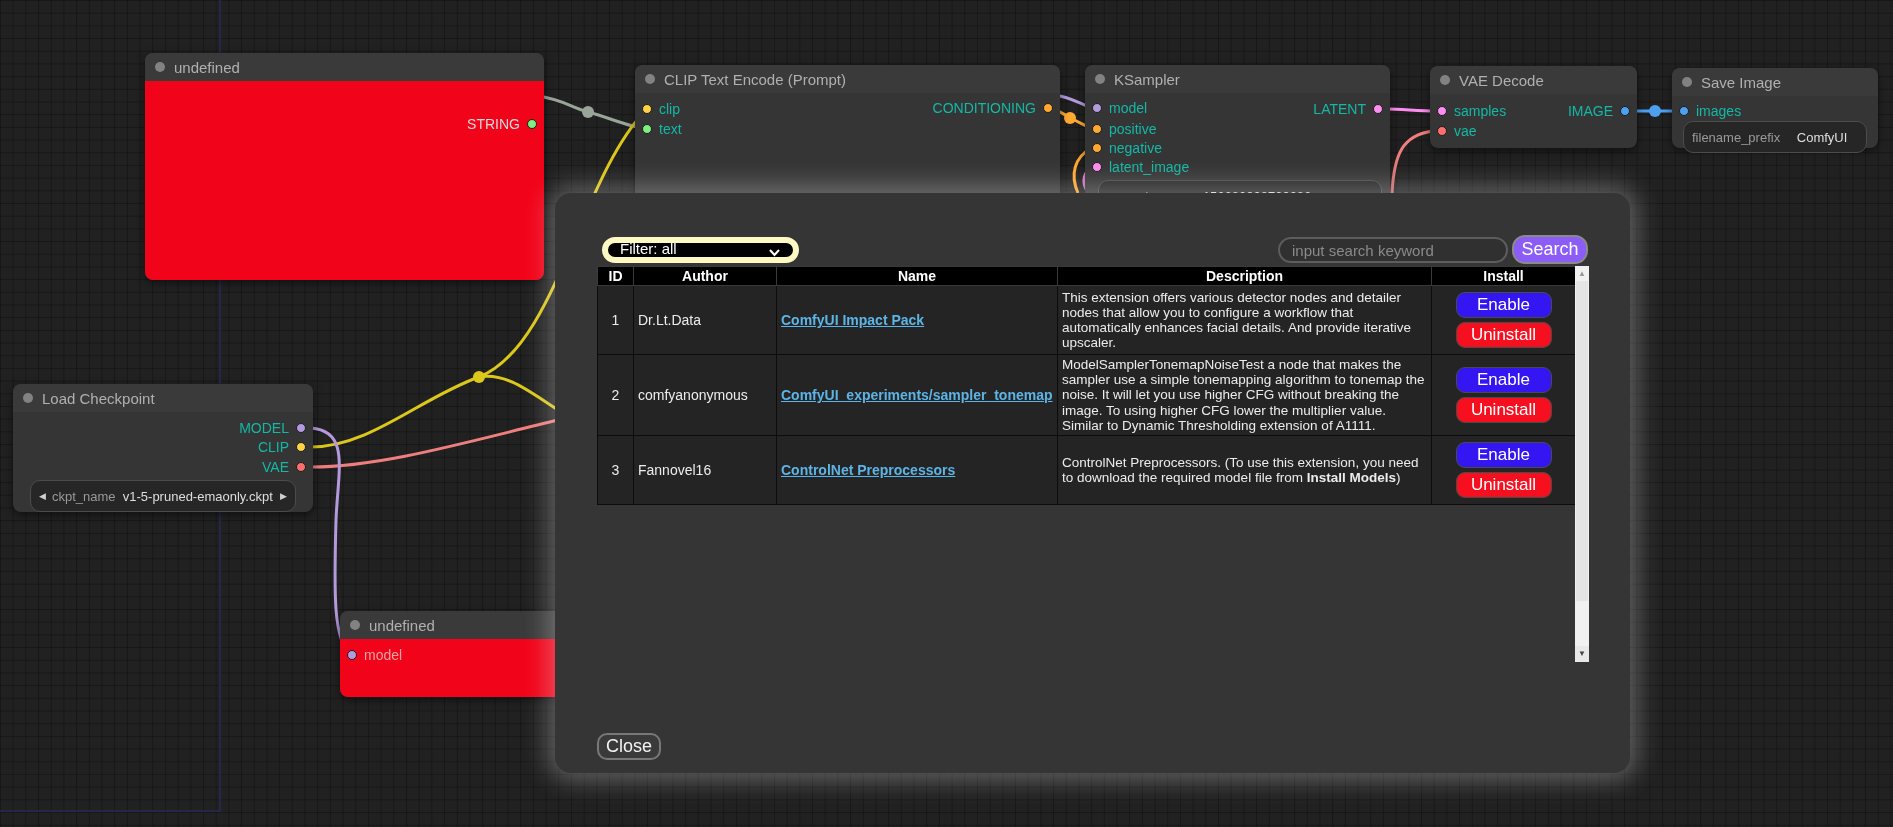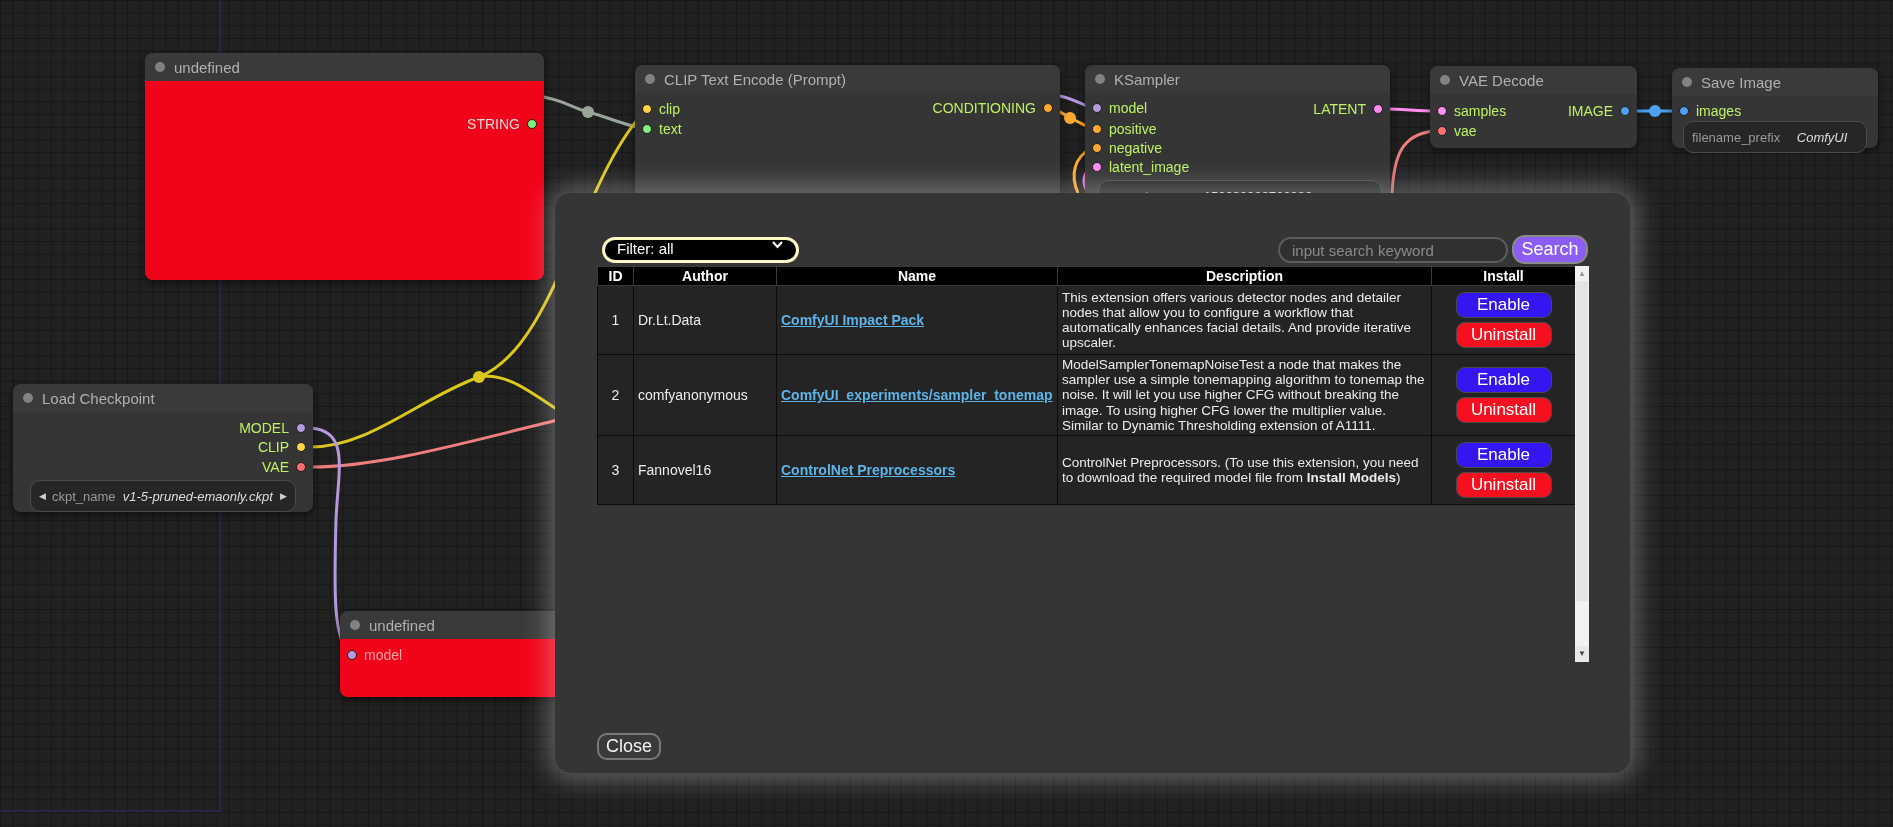--- a/index.html
+++ b/index.html
@@ -21,39 +21,39 @@
   
   .node { position:absolute; background:#353535; border-radius:8px;
           box-shadow:0 3px 8px rgba(0,0,0,0.5); }
   .node-title { height:28px; display:flex; align-items:center; gap:9px; padding-left:10px;
                 color:#b0b0b0; font-size:15px; background:#3a3a3a;
                 border-radius:8px 8px 0 0; white-space:nowrap; overflow:hidden; }
   .title-dot { width:10px; height:10px; border-radius:50%; background:#828282; flex:0 0 auto; }
   .node-body { position:absolute; left:0; right:0; top:28px; bottom:0; border-radius:0 0 8px 8px; }
   .node.error .node-body { background:#f10319; }
   .slot { position:absolute; height:18px; display:flex; align-items:center; gap:7px;
-          font-size:14px; color:#bef264; white-space:nowrap; }
+          font-size:14px; color:#14b8a6; white-space:nowrap; }
   .slot.in  { left:7px; }
   .slot.out { right:7px; flex-direction:row-reverse; }
   .slot .dot { width:10px; height:10px; border-radius:50%; border:1px solid #1d1d1d; flex:0 0 auto; }
   .slot.onred { color:#f0a3a3; }
   .slot.white { color:#dcdcdc; }
   .widget { position:absolute; height:32px; background:#262626; border:1px solid #4c4c4c;
             border-radius:10px; display:flex; align-items:center; gap:6px; padding:0 8px;
             font-size:13px; color:#999; white-space:nowrap; }
   .widget .arrow { color:#cfcfcf; font-size:9px; }
-  .widget .w-value { flex:1; text-align:center; color:#dedede;font-style:italic; }
+  .widget .w-value { flex:1; text-align:center; color:#dedede; }
 
   
   .modal { position:absolute; left:555px; top:193px; width:1075px; height:580px;
            background:#353535; border-radius:16px;
            box-shadow:0 0 26px 7px rgba(235,235,235,0.33); }
   .filter-select { position:absolute; left:47px; top:44px; width:197px; height:26px;
-           background:#000; color:#fff; border-radius:13px; border:3px solid #fef9c3;
-           display:flex; align-items:flex-start; padding:0 12px; font-size:15px; cursor:pointer; }
+           background:#000; color:#fff; border-radius:13px; border:6px solid #fef9c3;
+           display:flex; align-items:flex-end; padding:0 12px; font-size:15px; cursor:pointer; }
   .filter-select .spacer { flex:1; }
   .search-input { position:absolute; left:723px; top:44px; width:230px; height:26px;
            background:#303030; border:2px solid #5d5d5d; border-radius:13px;
            color:#ddd; font-size:15px; padding:0 12px; outline:none;
            font-family:"Liberation Sans", sans-serif; }
   .search-input::placeholder { color:#8a8a8a; }
   .search-btn { position:absolute; left:957px; top:42px; width:76px; height:29px;
            background:#8b5cf6; border:2px solid #8a8a8a; border-radius:13px;
            color:#fff; font-size:18px; cursor:pointer; font-family:"Liberation Sans", sans-serif; }
   .table-wrap { position:absolute; left:42px; top:73px; width:992px; height:396px; }

